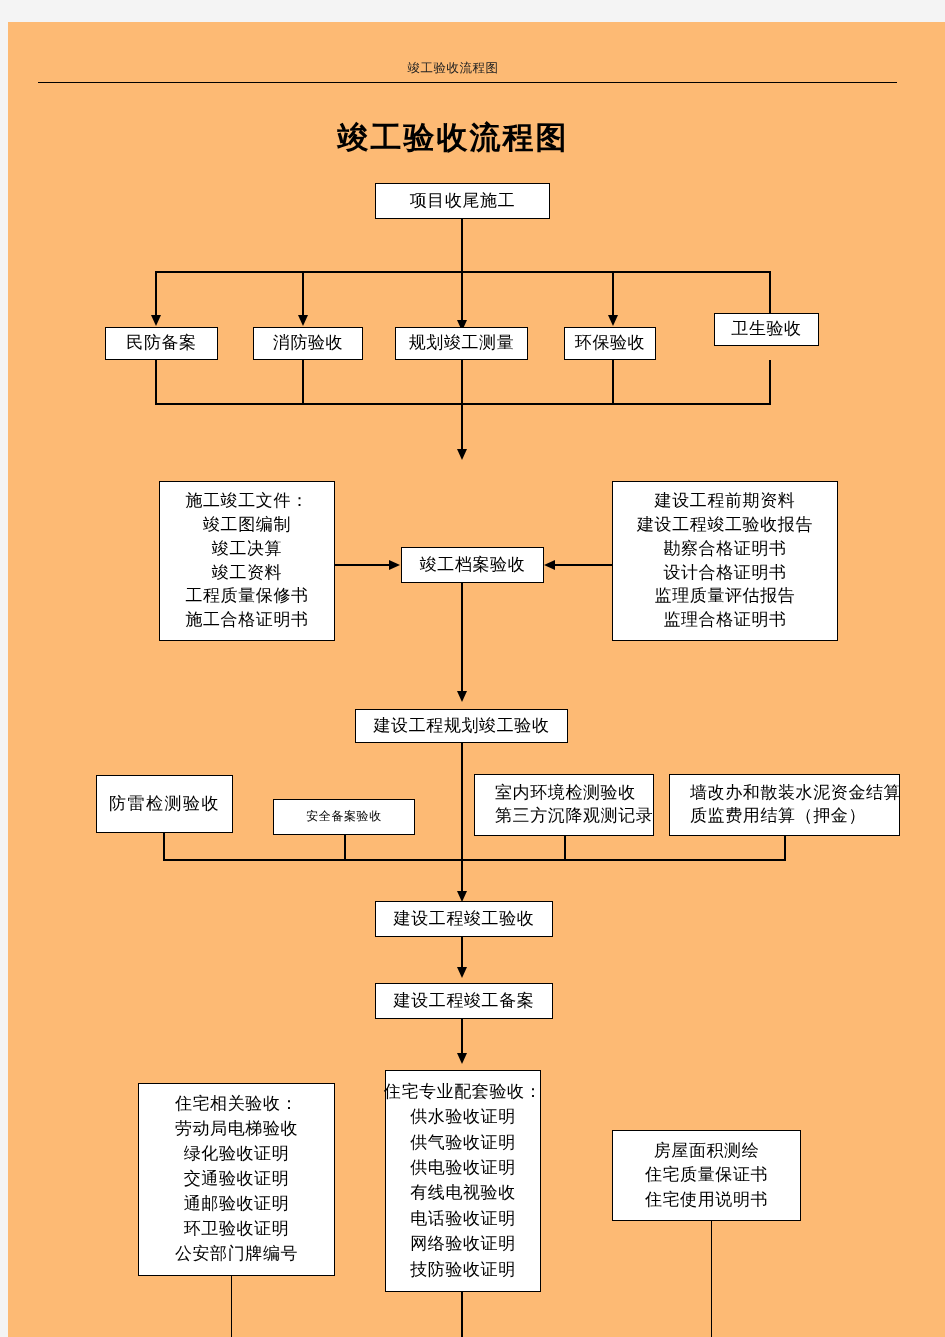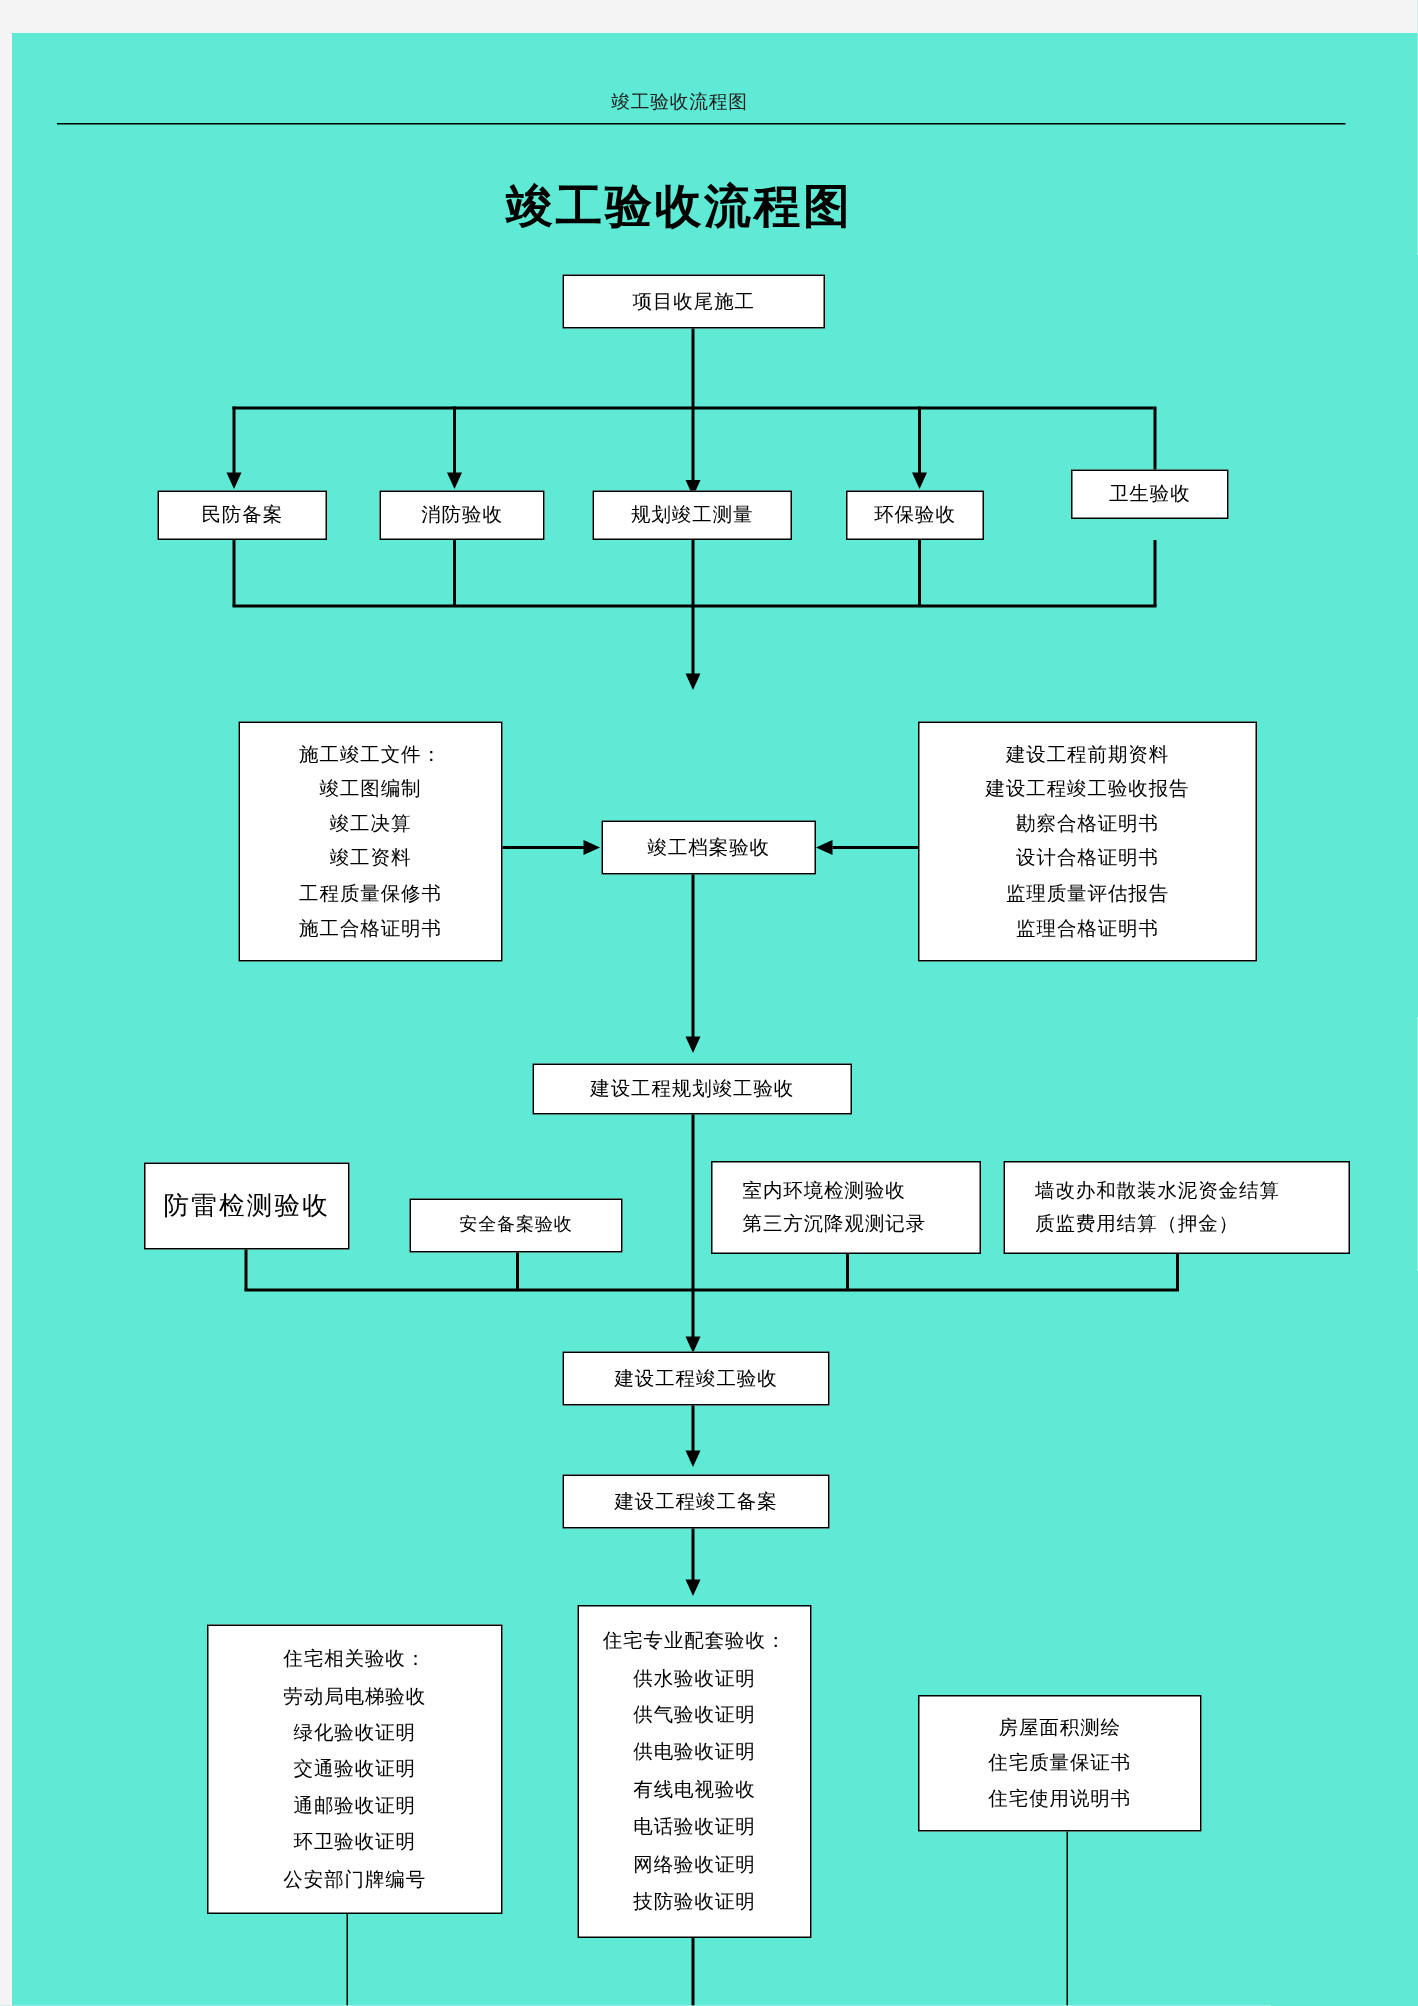--- a/index.html
+++ b/index.html
@@ -12,21 +12,21 @@
     height: 1337px;
     font-family: "Liberation Sans", "DejaVu Sans", sans-serif;
     overflow: hidden;
   }
   .page {
     position: absolute;
     left: 8px;
     top: 22px;
     width: 937px;
     height: 1315px;
-    background: #5eead4;
+    background: #fdba74;
     overflow: hidden;
   }
   
   .doc-header {
     position: absolute;
     left: 0;
     top: 0;
     width: 937px;
     height: 62px;
   }
@@ -73,21 +73,21 @@
     position: absolute;
     box-sizing: border-box;
     border: 1.6px solid #000;
     background: #fff;
     color: #000;
     display: flex;
     flex-direction: column;
     align-items: center;
     justify-content: center;
     text-align: center;
-    font-size: 13px;
+    font-size: 17px;
     line-height: 1.1;
     letter-spacing: 0.6px;
   }
   .node .ln {
     display: block;
     white-space: nowrap;
   }
   .node.multi {
     justify-content: space-evenly;
     padding: 5px 0;

